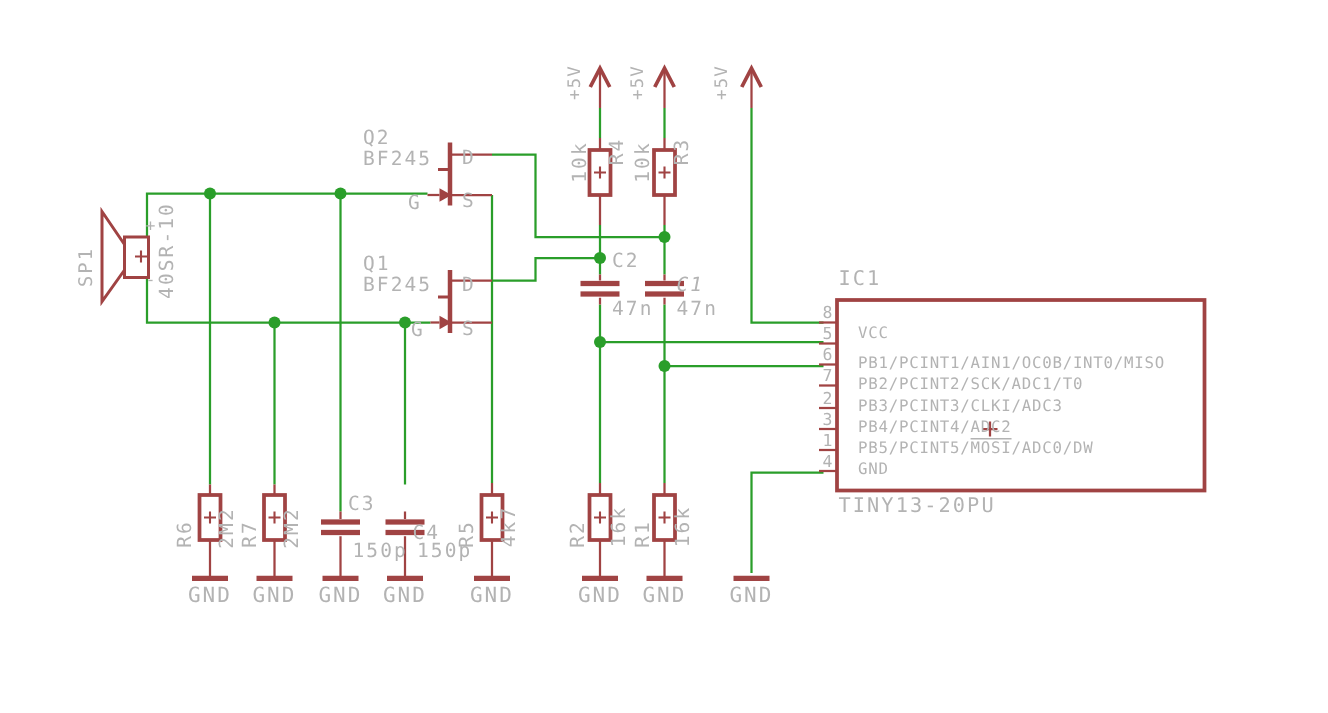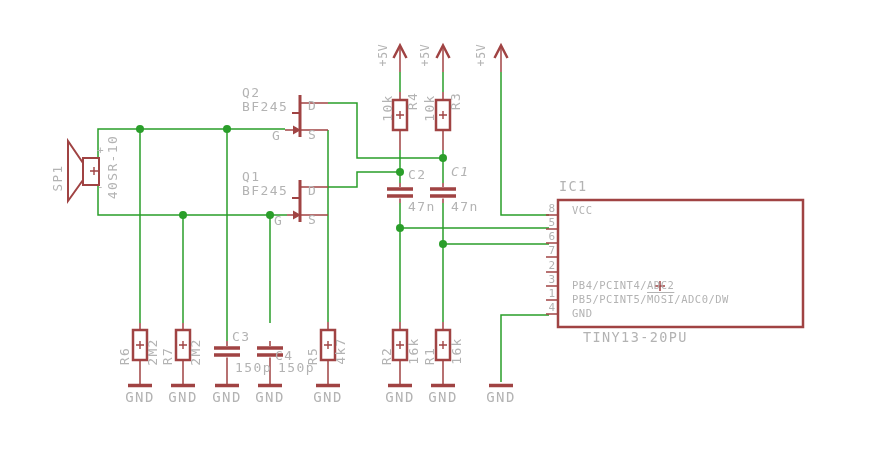--- a/index.html
+++ b/index.html
@@ -189,50 +189,53 @@
   <div class="lbl rot" style="left:195px;top:352px;">2M2</div>
   <div class="lbl rot" style="left:312px;top:356px;">R5</div>
   <div class="lbl rot" style="left:340px;top:351px;">4k7</div>
   <div class="lbl rot" style="left:386px;top:356px;">R2</div>
   <div class="lbl rot" style="left:413px;top:351px;">16k</div>
   <div class="lbl rot" style="left:429px;top:356px;">R1</div>
   <div class="lbl rot" style="left:456px;top:351px;">16k</div>
 
   <div class="lbl" style="left:408px;top:168px;">C2</div>
   <div class="lbl" style="left:408px;top:200px;">47n</div>
-  <div class="lbl" style="left:451px;top:165px;font-style:italic;">C1</div>
+  <div class="lbl" style="left:451px;top:184px;font-style:italic;">C1</div>
   <div class="lbl" style="left:451px;top:200px;">47n</div>
   <div class="lbl" style="left:232px;top:330px;">C3</div>
   <div class="lbl" style="left:235px;top:361px;">150p</div>
   <div class="lbl" style="left:275px;top:349px;">C4</div>
   <div class="lbl" style="left:278px;top:361px;">150p</div>
 
   <div class="lbl rot" style="left:383px;top:55px;font-size:11.5px;letter-spacing:0.8px;">+5V</div>
   <div class="lbl rot" style="left:425px;top:55px;font-size:11.5px;letter-spacing:0.8px;">+5V</div>
   <div class="lbl rot" style="left:481px;top:55px;font-size:11.5px;letter-spacing:0.8px;">+5V</div>
 
   <div class="lbl ctr" style="left:140px;top:391px;font-size:14px;">GND</div>
   <div class="lbl ctr" style="left:183px;top:391px;font-size:14px;">GND</div>
   <div class="lbl ctr" style="left:227px;top:391px;font-size:14px;">GND</div>
   <div class="lbl ctr" style="left:270px;top:391px;font-size:14px;">GND</div>
   <div class="lbl ctr" style="left:328px;top:391px;font-size:14px;">GND</div>
   <div class="lbl ctr" style="left:400px;top:391px;font-size:14px;">GND</div>
   <div class="lbl ctr" style="left:443px;top:391px;font-size:14px;">GND</div>
   <div class="lbl ctr" style="left:501px;top:391px;font-size:14px;">GND</div>
 
   <div class="lbl" style="left:559px;top:180px;font-size:13.5px;">IC1</div>
-  <div class="lbl" style="left:559px;top:331px;font-size:13.5px;margin-left:24px;">TINY13-20PU</div>
+  <div class="lbl" style="left:559px;top:331px;font-size:13.5px;">TINY13-20PU</div>
 
   <div class="lbl num" style="left:543px;top:202px;">8</div>
   <div class="lbl num" style="left:543px;top:216px;">5</div>
   <div class="lbl num" style="left:543px;top:230px;">6</div>
   <div class="lbl num" style="left:543px;top:244px;">7</div>
   <div class="lbl num" style="left:543px;top:259px;">2</div>
   <div class="lbl num" style="left:543px;top:273px;">3</div>
   <div class="lbl num" style="left:543px;top:287px;">1</div>
   <div class="lbl num" style="left:543px;top:301px;">4</div>
 
-  <div class="lbl sm" style="left:572px;top:204px;">VCC</div>
+  <div class="lbl sm" style="left:572px;top:216px;">VCC</div>
+  <div class="lbl sm" style="left:572px;top:236px;">PB1/PCINT1/AIN1/OC0B/INT0/MISO</div>
+  <div class="lbl sm" style="left:572px;top:250px;">PB2/PCINT2/SCK/ADC1/T0</div>
+  <div class="lbl sm" style="left:572px;top:265px;">PB3/PCINT3/CLKI/ADC3</div>
   <div class="lbl sm" style="left:572px;top:279px;">PB4/PCINT4/ADC2</div>
   <div class="lbl sm" style="left:572px;top:293px;"><span>PB5/PCINT5/</span><span class="ovl">MOSI</span><span>/ADC0/DW</span></div>
   <div class="lbl sm" style="left:572px;top:307px;">GND</div>
 
 </div>
 
 </body></html>

